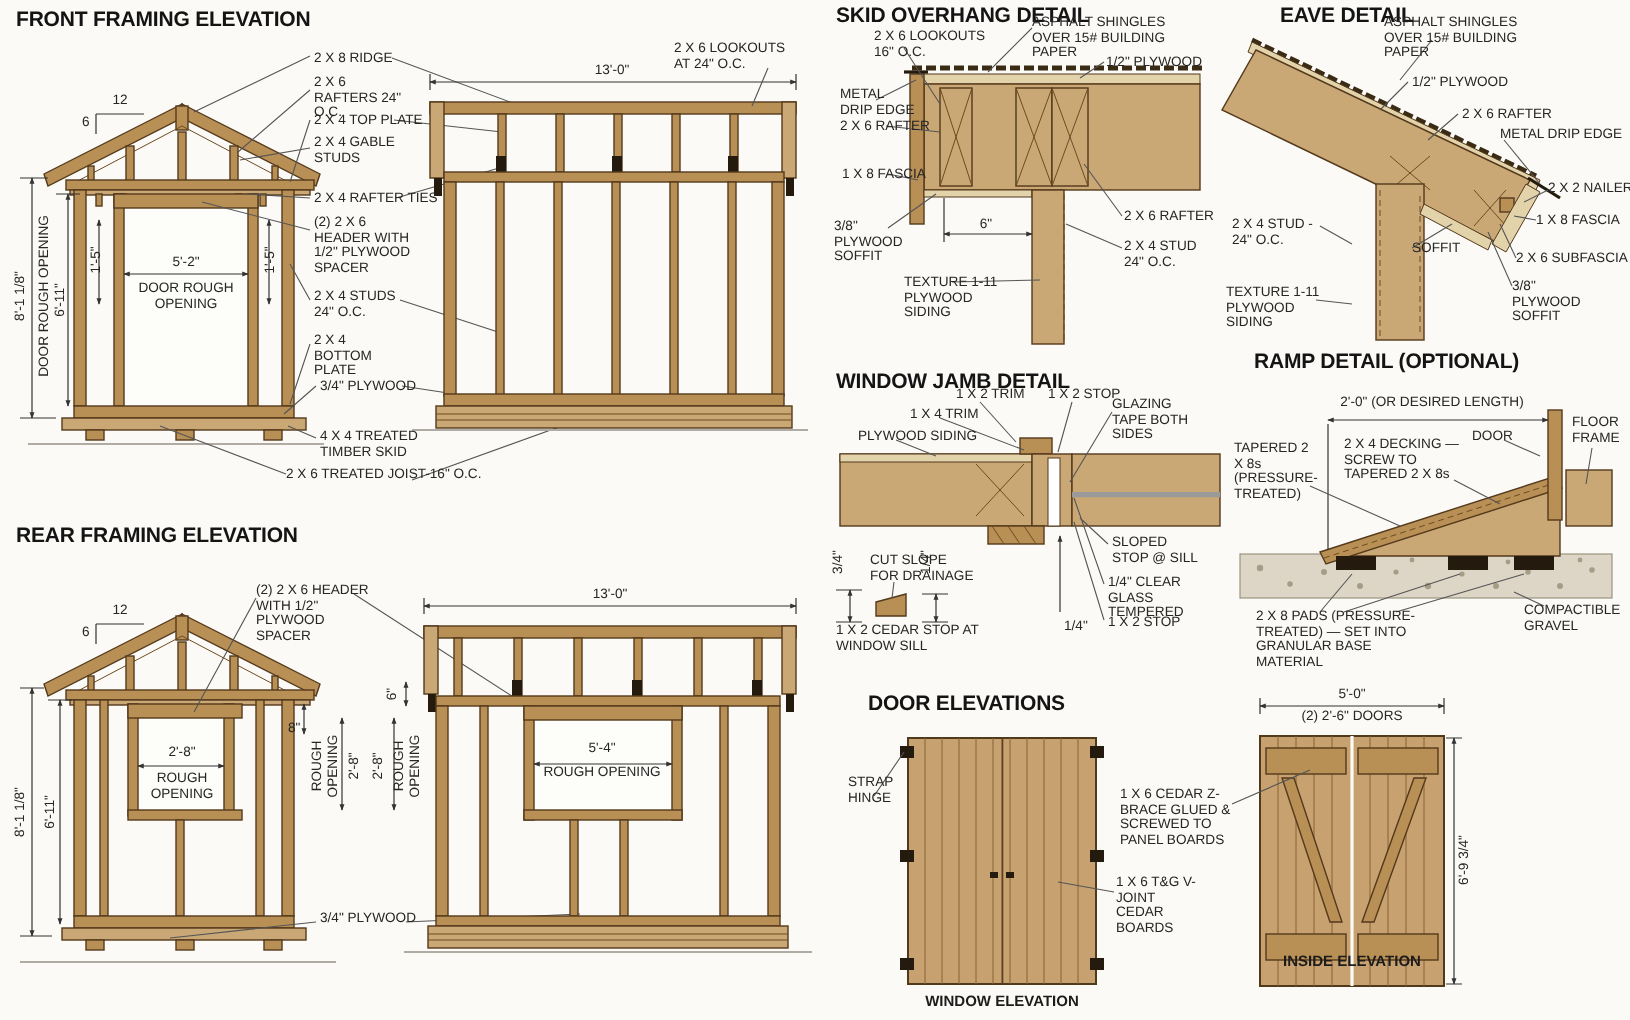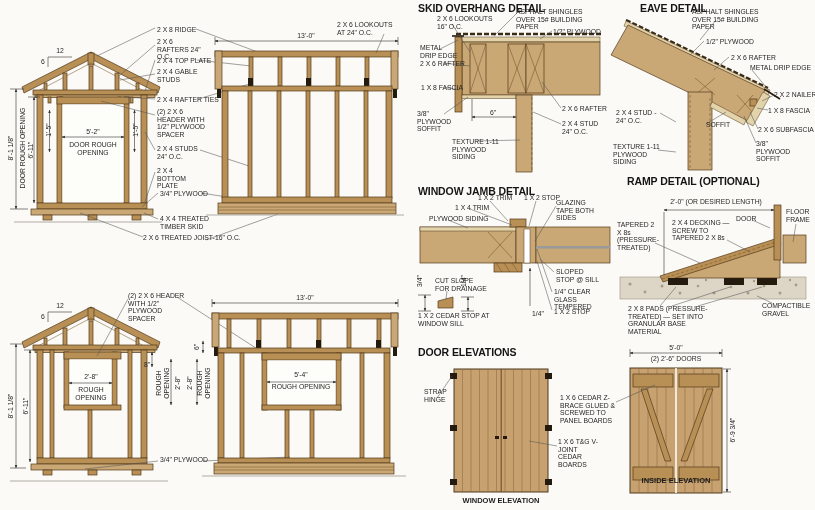--- a/index.html
+++ b/index.html
@@ -318,25 +318,27 @@
     <line class="grd" x1="202" y1="476" x2="406" y2="476"></line>
   </g>
   <g>
     <line class="dim" x1="212" y1="303" x2="398" y2="303" marker-start="url(#ar)" marker-end="url(#ar)"></line>
     <path class="dim" d="M212,299v8 M398,299v8"></path>
     <line class="dim" x1="267" y1="382" x2="336" y2="382" marker-start="url(#ar)" marker-end="url(#ar)"></line>
     <line class="dim" x1="203" y1="341" x2="203" y2="353" marker-start="url(#ar)" marker-end="url(#ar)"></line>
   </g>
 </svg>
 
+<div class="title" style="left:8px;top:4px">FRONT FRAMING ELEVATION</div>
 <div class="title" style="left:418px;top:2px">SKID OVERHANG DETAIL</div>
 <div class="title" style="left:640px;top:2px">EAVE DETAIL</div>
 <div class="title" style="left:418px;top:185px">WINDOW JAMB DETAIL</div>
 <div class="title" style="left:627px;top:175px">RAMP DETAIL (OPTIONAL)</div>
-<div class="title" style="left:418px;top:346px">DOOR ELEVATIONS</div>
+<div class="title" style="left:434px;top:346px">DOOR ELEVATIONS</div>
+<div class="title" style="left:8px;top:262px">REAR FRAMING ELEVATION</div>
 
 <div class="lbl nw" style="left:157px;top:26px">2 X 8 RIDGE</div>
 <div class="lbl" style="left:157px;top:38px;width:48px">2 X 6 RAFTERS 24" O.C.</div>
 <div class="lbl nw" style="left:157px;top:57px">2 X 4 TOP PLATE</div>
 <div class="lbl" style="left:157px;top:68px;width:44px">2 X 4 GABLE STUDS</div>
 <div class="lbl nw" style="left:157px;top:96px">2 X 4 RAFTER TIES</div>
 <div class="lbl" style="left:157px;top:108px;width:56px">(2) 2 X 6 HEADER WITH 1/2" PLYWOOD SPACER</div>
 <div class="lbl" style="left:157px;top:145px;width:42px">2 X 4 STUDS 24" O.C.</div>
 <div class="lbl" style="left:157px;top:167px;width:44px">2 X 4 BOTTOM PLATE</div>
 <div class="lbl nw" style="left:160px;top:190px">3/4" PLYWOOD</div>

